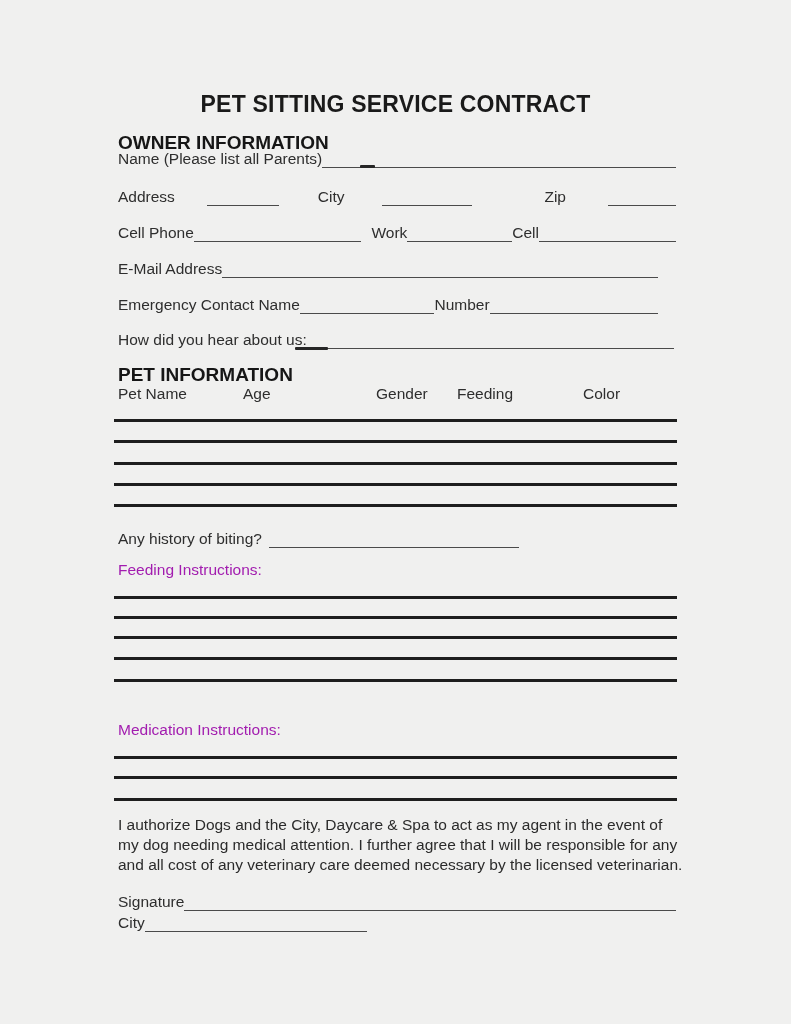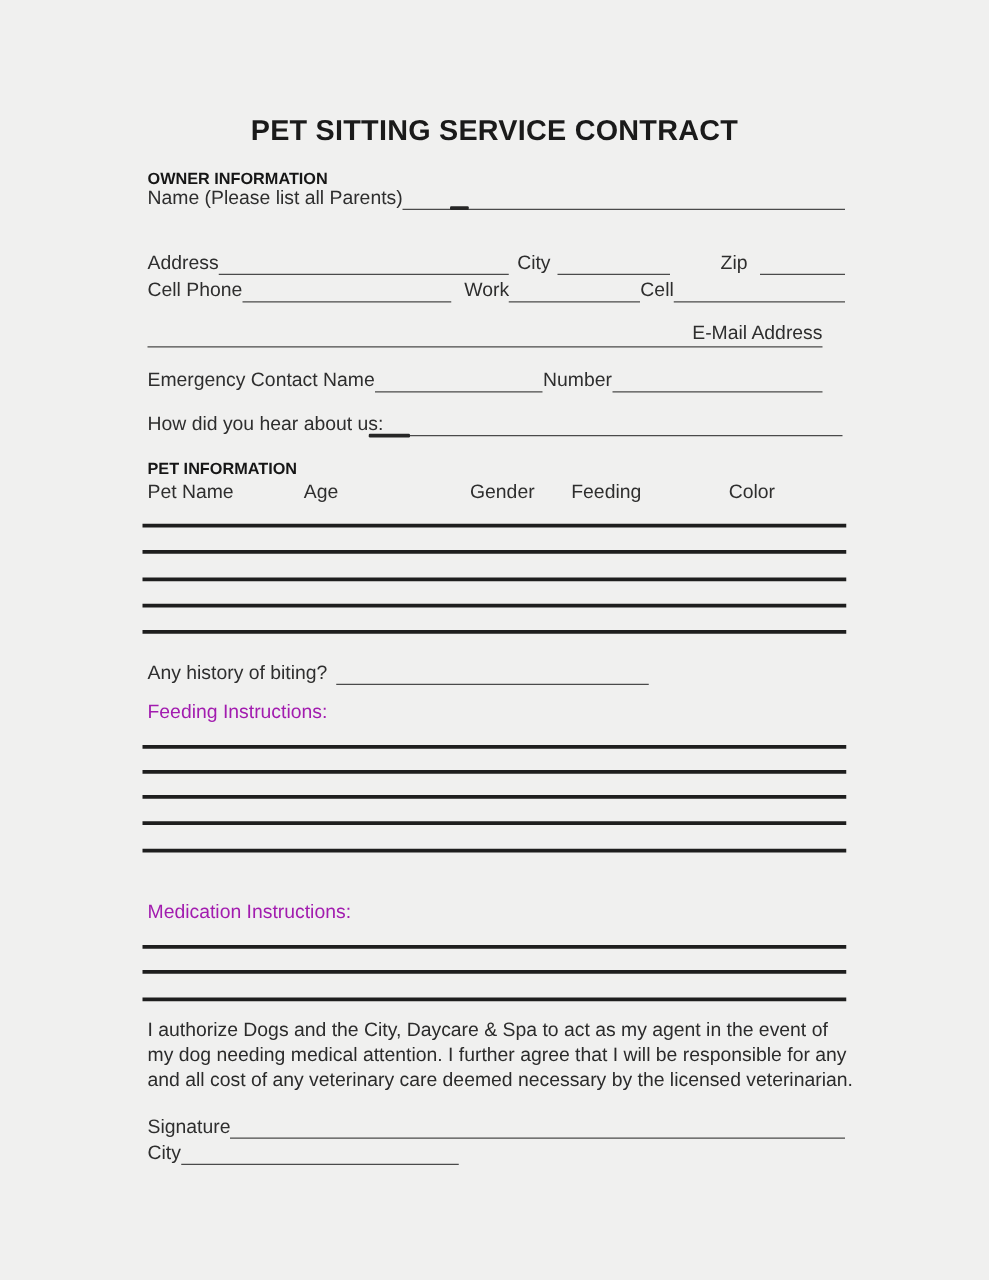--- a/index.html
+++ b/index.html
@@ -12,21 +12,21 @@
   }
   .sheet { position:relative; width:791px; height:1024px; overflow:hidden; }
 
   .title {
     position:absolute; top:92px; left:0; width:791px;
     text-align:center; font-size:23px; font-weight:bold;
     letter-spacing:.2px; color:#1a1a1a; line-height:24px;
   }
   .h2 {
     position:absolute; left:118px;
-    font-size:13px; font-weight:bold; color:#161616; line-height:18px;
+    font-size:19px; font-weight:bold; color:#161616; line-height:18px;
   }
   .label-solo {
     position:absolute; left:118px;
     font-size:15.5px; line-height:18px; color:#a21caf;
   }
   .row {
     position:absolute; left:118px; height:20px;
     display:flex; align-items:flex-end;
     font-size:15.5px; white-space:nowrap; color:#2e2e2e;
   }
@@ -53,39 +53,39 @@
   <div class="title">PET SITTING SERVICE CONTRACT</div>
 
   <div class="h2" style="top:134px;">OWNER INFORMATION</div>
 
   <div class="row" style="top:148px; width:558px;">
     <span class="lbl">Name (Please list all Parents)</span>
     <span class="ln f1"></span>
   </div>
   <div class="dash" style="left:360px; top:165px; width:15px; height:3px;"></div>
 
-  <div class="row" style="top:200px; width:558px;">
+  <div class="row" style="top:186px; width:558px;gap:32px;">
     <span class="lbl">Address</span>
     <span class="ln f1"></span>
     <span class="lbl" style="margin-left:7px;">City</span>
     <span class="ln" style="width:90px; margin-left:6px;"></span>
     <span class="lbl" style="margin-left:40px;">Zip</span>
     <span class="ln" style="width:68px; margin-left:10px;"></span>
   </div>
 
   <div class="row" style="top:222px; width:558px;">
     <span class="lbl">Cell Phone</span>
     <span class="ln f1"></span>
     <span class="lbl" style="margin-left:10px;">Work</span>
     <span class="ln" style="width:105px;"></span>
     <span class="lbl">Cell</span>
     <span class="ln" style="width:137px;"></span>
   </div>
 
-  <div class="row" style="top:258px; width:540px;flex-direction:column;">
+  <div class="row" style="top:258px; width:540px;">
     <span class="lbl">E-Mail Address</span>
     <span class="ln f1"></span>
   </div>
 
   <div class="row" style="top:294px; width:540px;">
     <span class="lbl">Emergency Contact Name</span>
     <span class="ln" style="flex:1;"></span>
     <span class="lbl">Number</span>
     <span class="ln" style="flex:1.25;"></span>
   </div>

